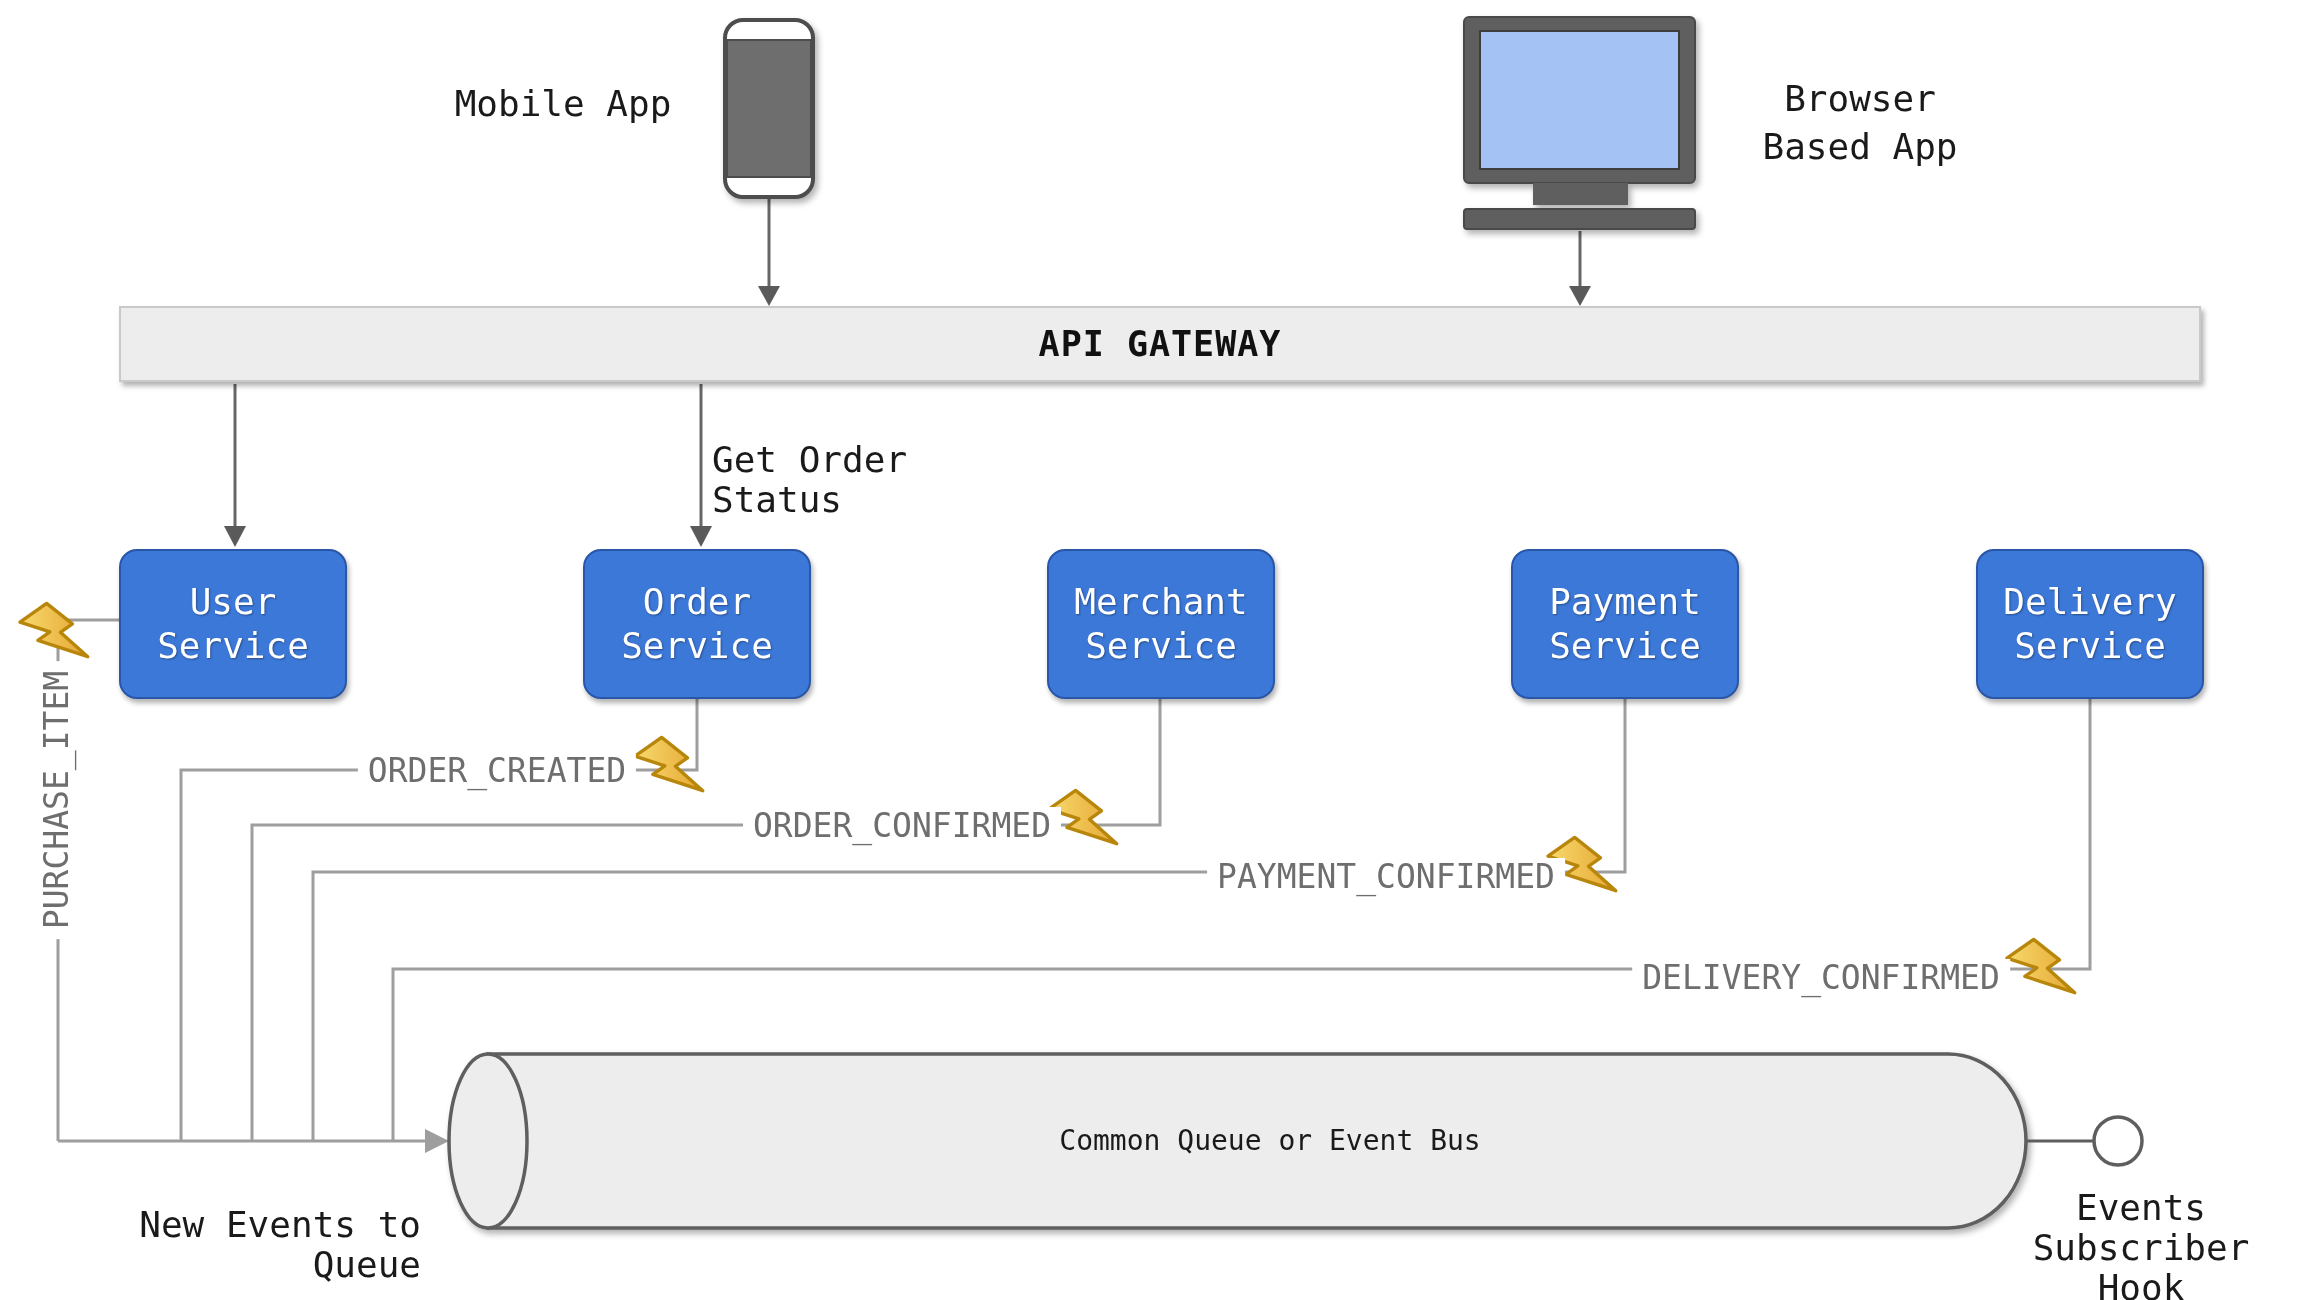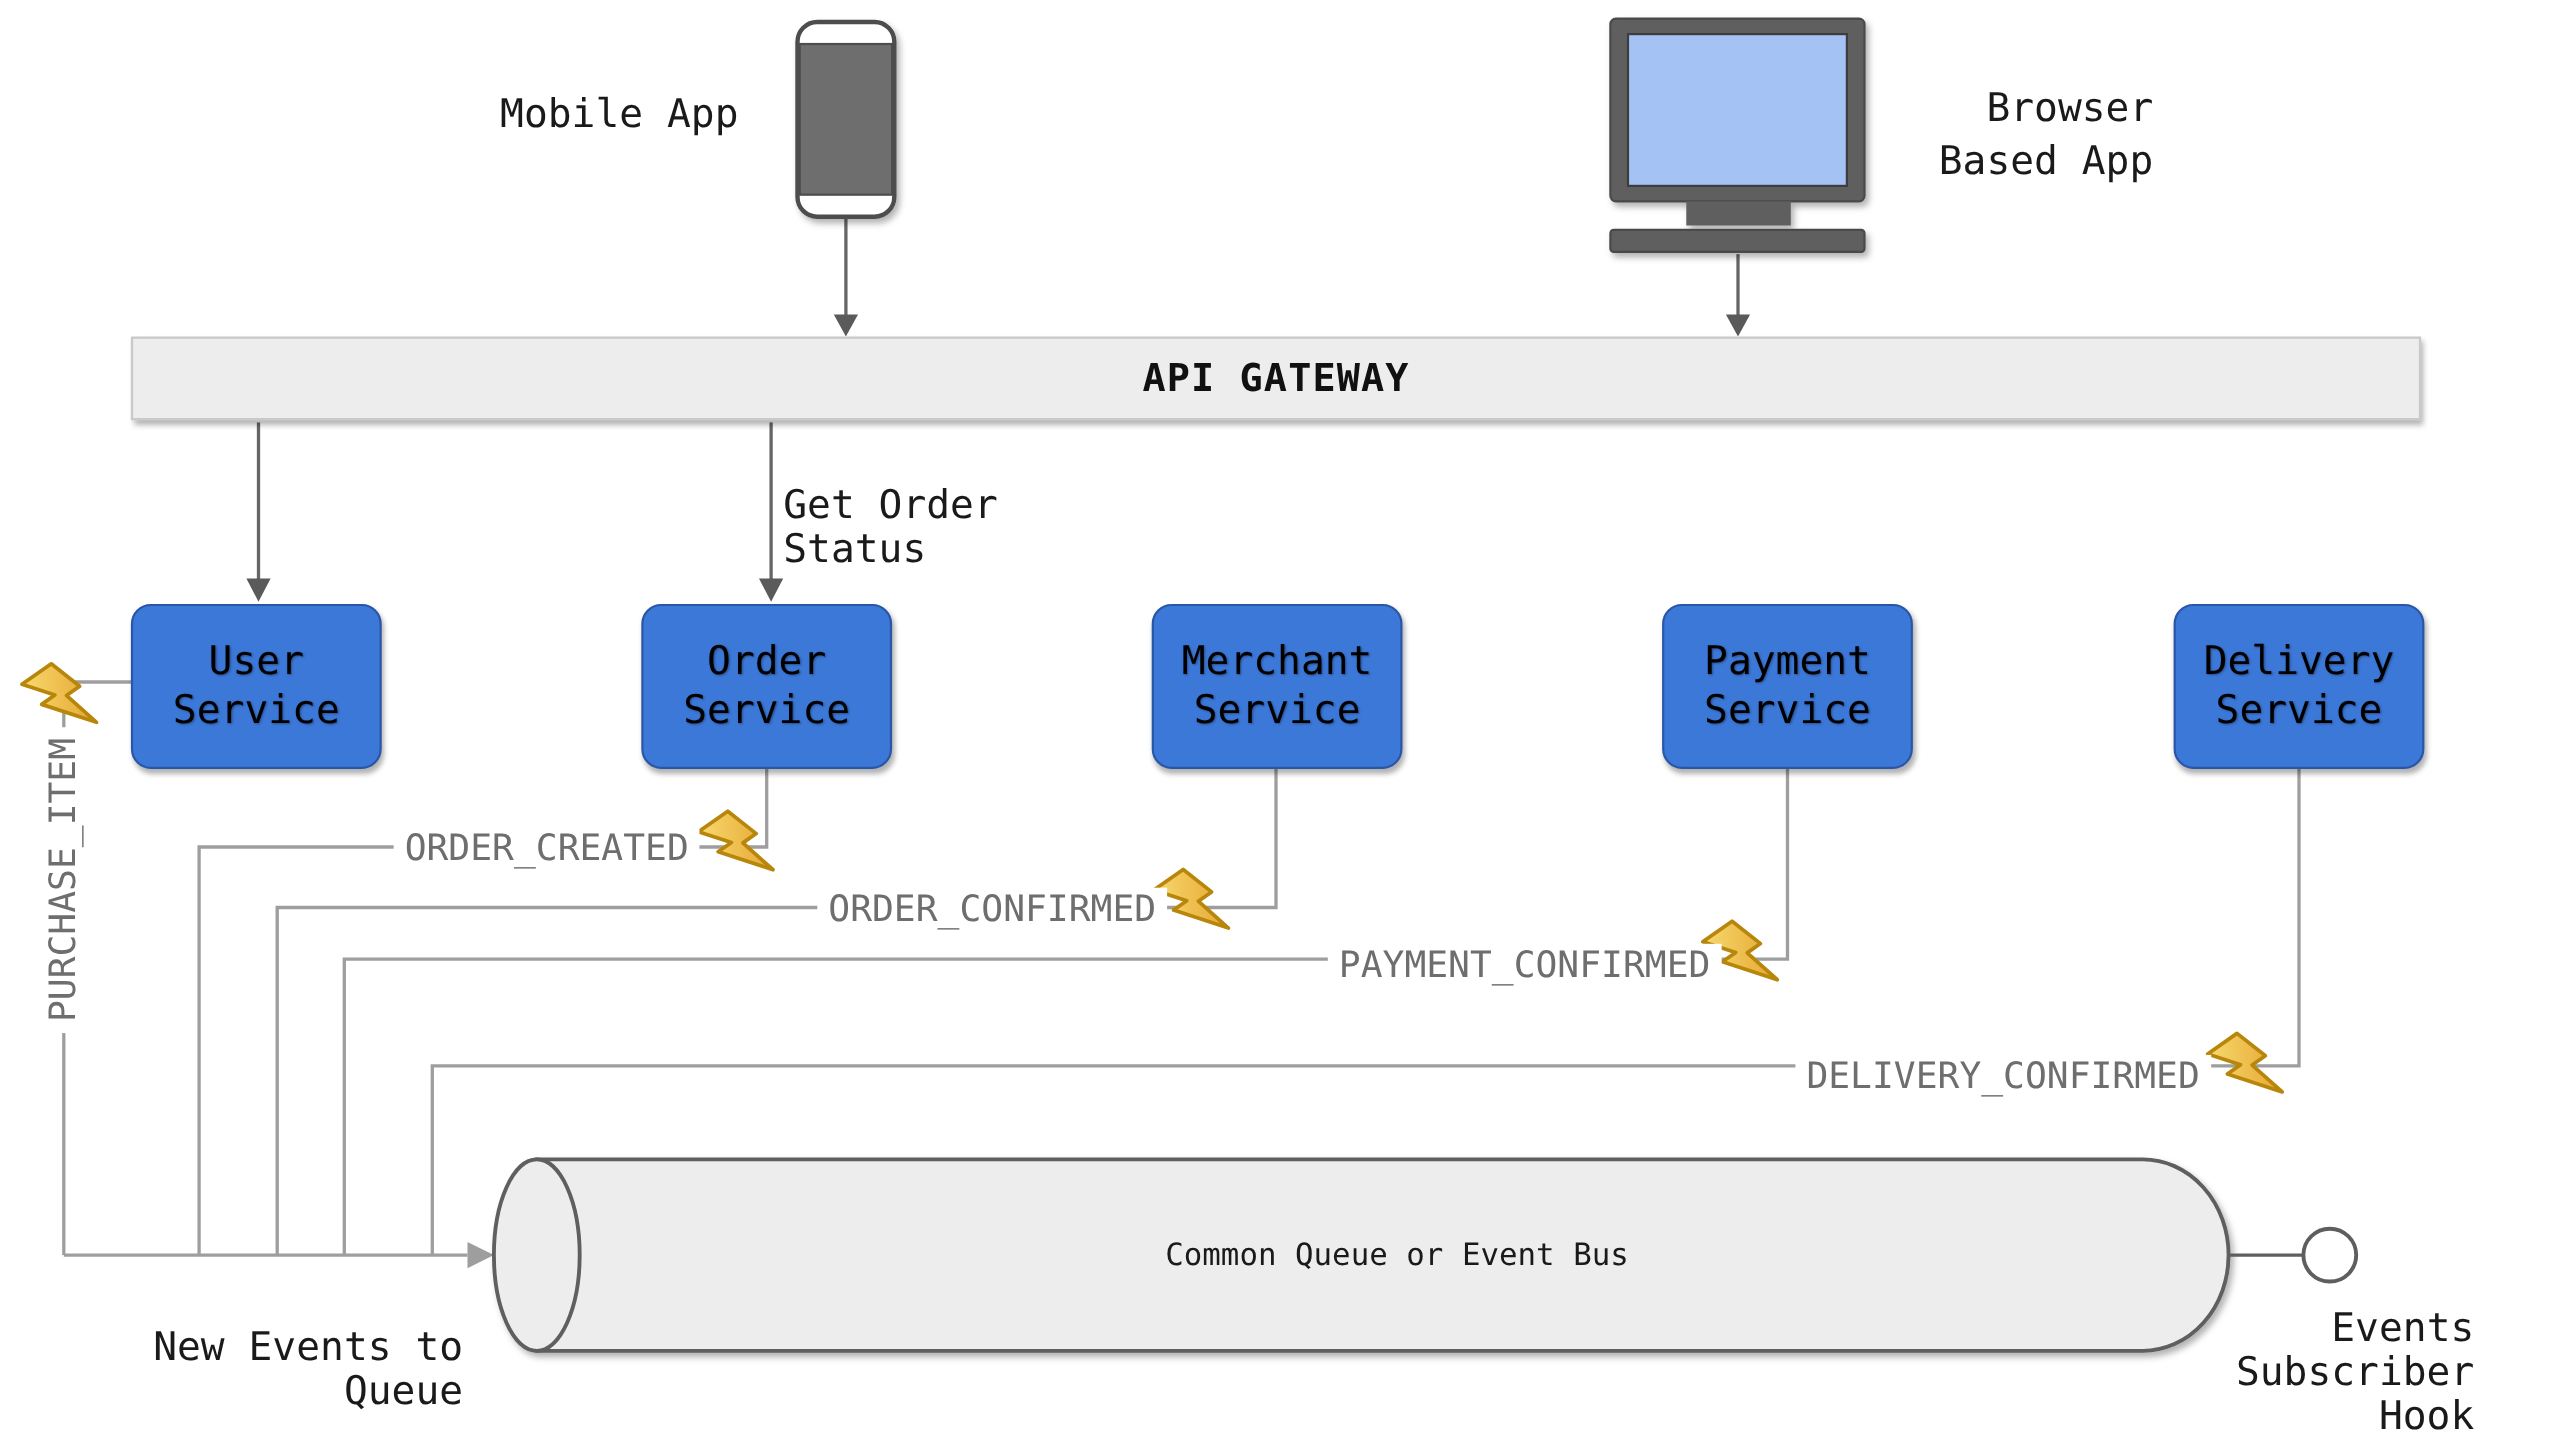--- a/index.html
+++ b/index.html
@@ -34,32 +34,32 @@
     position:absolute;
     top:549px;width:224px;height:146px;
     background:#3c78d8;
     border:2px solid #2a56a8;
     border-radius:18px;
     box-shadow:2px 4px 5px rgba(0,0,0,0.30);
     display:flex;align-items:center;justify-content:center;
     transform:translateX(-50%);
   }
   .svc .t{
-    color:#000000;font-size:36px;line-height:44px;text-align:center;
+    color:#ffffff;font-size:36px;line-height:44px;text-align:center;
     white-space:pre-line;text-shadow:1px 1px 2px rgba(0,0,0,0.35);
   }
   .evt{
     position:absolute;
     color:#6e6e6e;font-size:33px;line-height:38px;
     background:#ffffff;padding:0 10px;
     transform:translate(-50%,-50%);
     white-space:nowrap;
   }
   .evt.vertical{transform:translate(-50%,-50%) rotate(-90deg);}
-  .two-line-center{text-align:right;}
+  .two-line-center{text-align:center;}
   .two-line-right{text-align:right;margin-left:20px;}
 </style>
 </head>
 <body>
 
 <div id="canvas">
 
   <svg id="wires" viewBox="0 0 2318 1300">
     <defs>
       <linearGradient id="gold" x1="0" y1="0" x2="1" y2="1">

